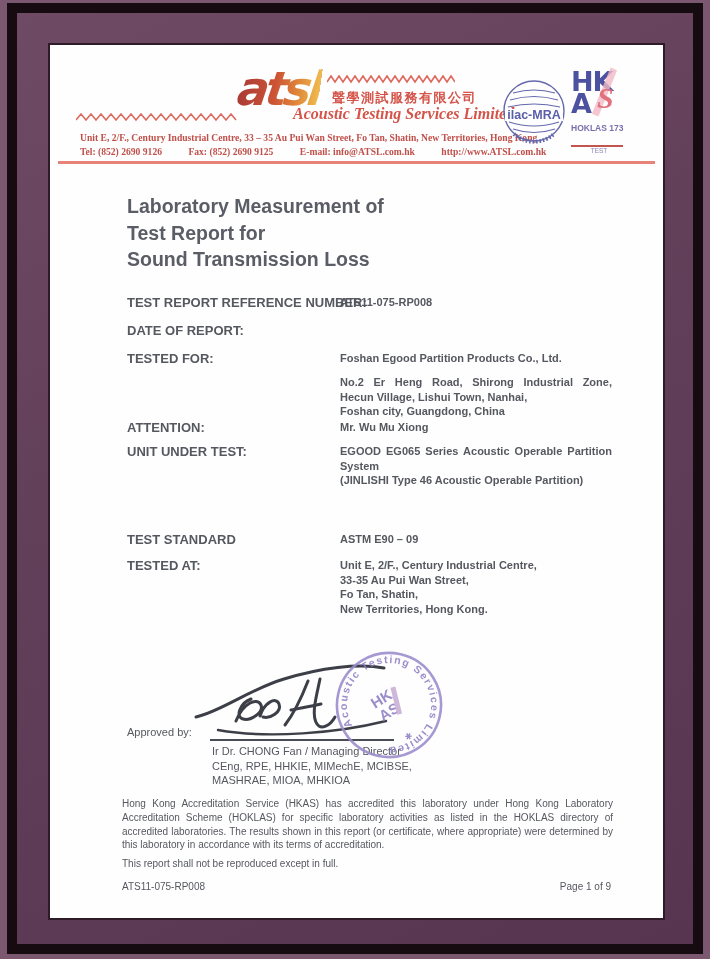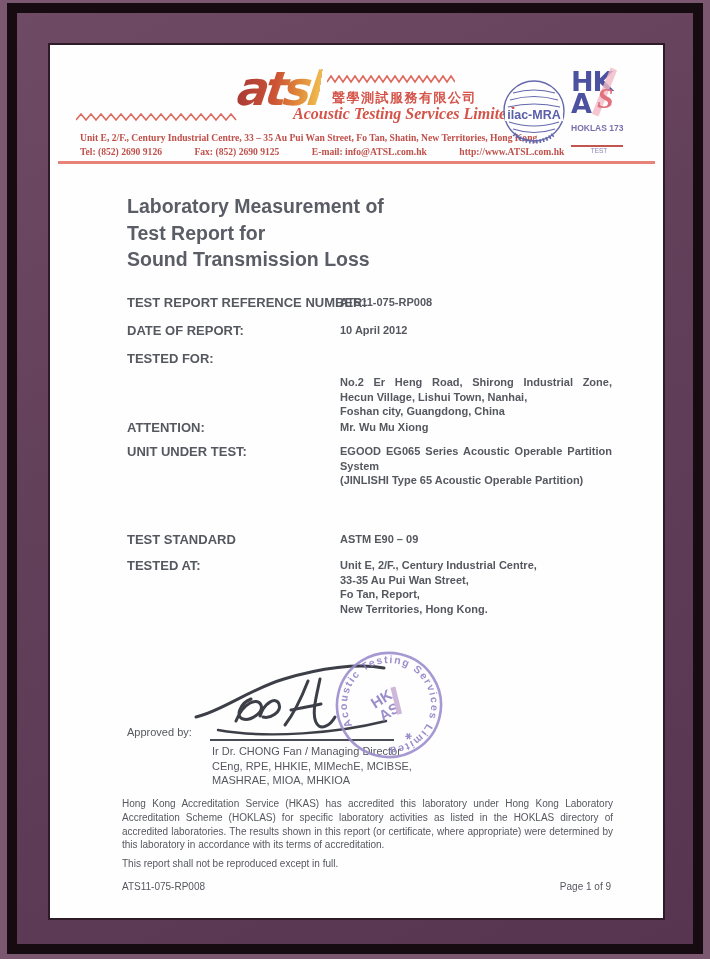--- a/index.html
+++ b/index.html
@@ -22,21 +22,21 @@
      background:linear-gradient(90deg,#a93a36 0%,#cc5335 45%,#e08a3a 75%,#f0bb4e 100%);
      -webkit-background-clip:text;background-clip:text;color:transparent;line-height:1;}
   .cn{left:282px;top:44px;font-size:13px;font-weight:bold;color:#d4544a;
       letter-spacing:1.5px;white-space:nowrap;}
   .en-name{left:243px;top:60px;font-family:"Liberation Serif",serif;font-style:italic;
       font-weight:bold;font-size:16px;color:#d4544a;white-space:nowrap;}
   .addr{left:30px;top:87px;width:560px;font-family:"Liberation Serif",serif;
       font-weight:bold;font-size:9.6px;color:#c0504a;white-space:nowrap;}
   .telrow{left:30px;top:101px;width:560px;font-family:"Liberation Serif",serif;
       font-weight:bold;font-size:9.6px;color:#c0504a;white-space:nowrap;}
-  .telrow span{margin-right:30px;}
+  .telrow span{margin-right:24px;}
   .zig{stroke:#dd6a5e;stroke-width:1.6;fill:none;}
   .zigL{left:26px;top:66px;}
   .zigR{left:277px;top:28px;}
   .redrule{left:8px;top:116px;width:597px;height:3px;background:#e8837a;}
   
   .ilac{left:452px;top:33px;}
   
   .hkas{left:521px;top:26px;width:78px;text-align:left;}
   .hkas-big{font-family:"DejaVu Sans",sans-serif;font-weight:900;color:#4c51a0;
       font-size:27px;line-height:22px;letter-spacing:-1px;position:relative;width:58px;}
@@ -127,47 +127,47 @@
     <div class="title">
       <div>Laboratory Measurement of</div>
       <div>Test Report for</div>
       <div>Sound Transmission Loss</div>
     </div>
 
     <div class="lbl" style="top:250px">TEST REPORT REFERENCE NUMBER:</div>
     <div class="val" style="top:250px">ATS11-075-RP008</div>
 
     <div class="lbl" style="top:278px">DATE OF REPORT:</div>
-    <div class="val" style="top:278px">10 April 2012</div>
 
     <div class="lbl" style="top:306px">TESTED FOR:</div>
+    <div class="val" style="top:306px">Foshan Egood Partition Products Co., Ltd.</div>
 
     <div class="val" style="top:330px">
       <div class="spread">No.2 Er Heng Road, Shirong Industrial Zone,</div>
       <div>Hecun Village, Lishui Town, Nanhai,</div>
       <div>Foshan city, Guangdong, China</div>
     </div>
 
     <div class="lbl" style="top:375px">ATTENTION:</div>
     <div class="val" style="top:375px">Mr. Wu Mu Xiong</div>
 
     <div class="lbl" style="top:399px">UNIT UNDER TEST:</div>
     <div class="val" style="top:399px">
       <div class="just">EGOOD EG065 Series Acoustic Operable Partition System</div>
-      <div class="just">(JINLISHI Type 65 Acoustic Operable Partition)</div>
+      <div class="just">(JINLISHI Type 46 Acoustic Operable Partition)</div>
     </div>
 
     <div class="lbl" style="top:487px">TEST STANDARD</div>
     <div class="val" style="top:487px">ASTM E90 – 09</div>
 
     <div class="lbl" style="top:513px">TESTED AT:</div>
     <div class="val" style="top:513px">
       <div>Unit E, 2/F., Century Industrial Centre,</div>
       <div>33-35 Au Pui Wan Street,</div>
-      <div>Fo Tan, Report,</div>
+      <div>Fo Tan, Shatin,</div>
       <div>New Territories, Hong Kong.</div>
     </div>
 
     <svg class="sig-svg" width="205" height="88" viewBox="0 0 205 88">
       <g fill="none" stroke="#3c3f47" stroke-width="3" stroke-linecap="round">
         <path d="M8,64 C34,58 62,36 96,26 C132,15 170,10 196,15"></path>
         <path d="M48,68 C55,50 69,44 73,52 C76,60 62,68 55,66 C47,64 52,50 63,46"></path>
         <path d="M72,63 C76,50 88,43 91,51 C94,59 82,66 75,64"></path>
         <path d="M120,28 C113,46 104,63 97,72"></path>
         <path d="M103,57 C113,55 124,53 133,51"></path>

